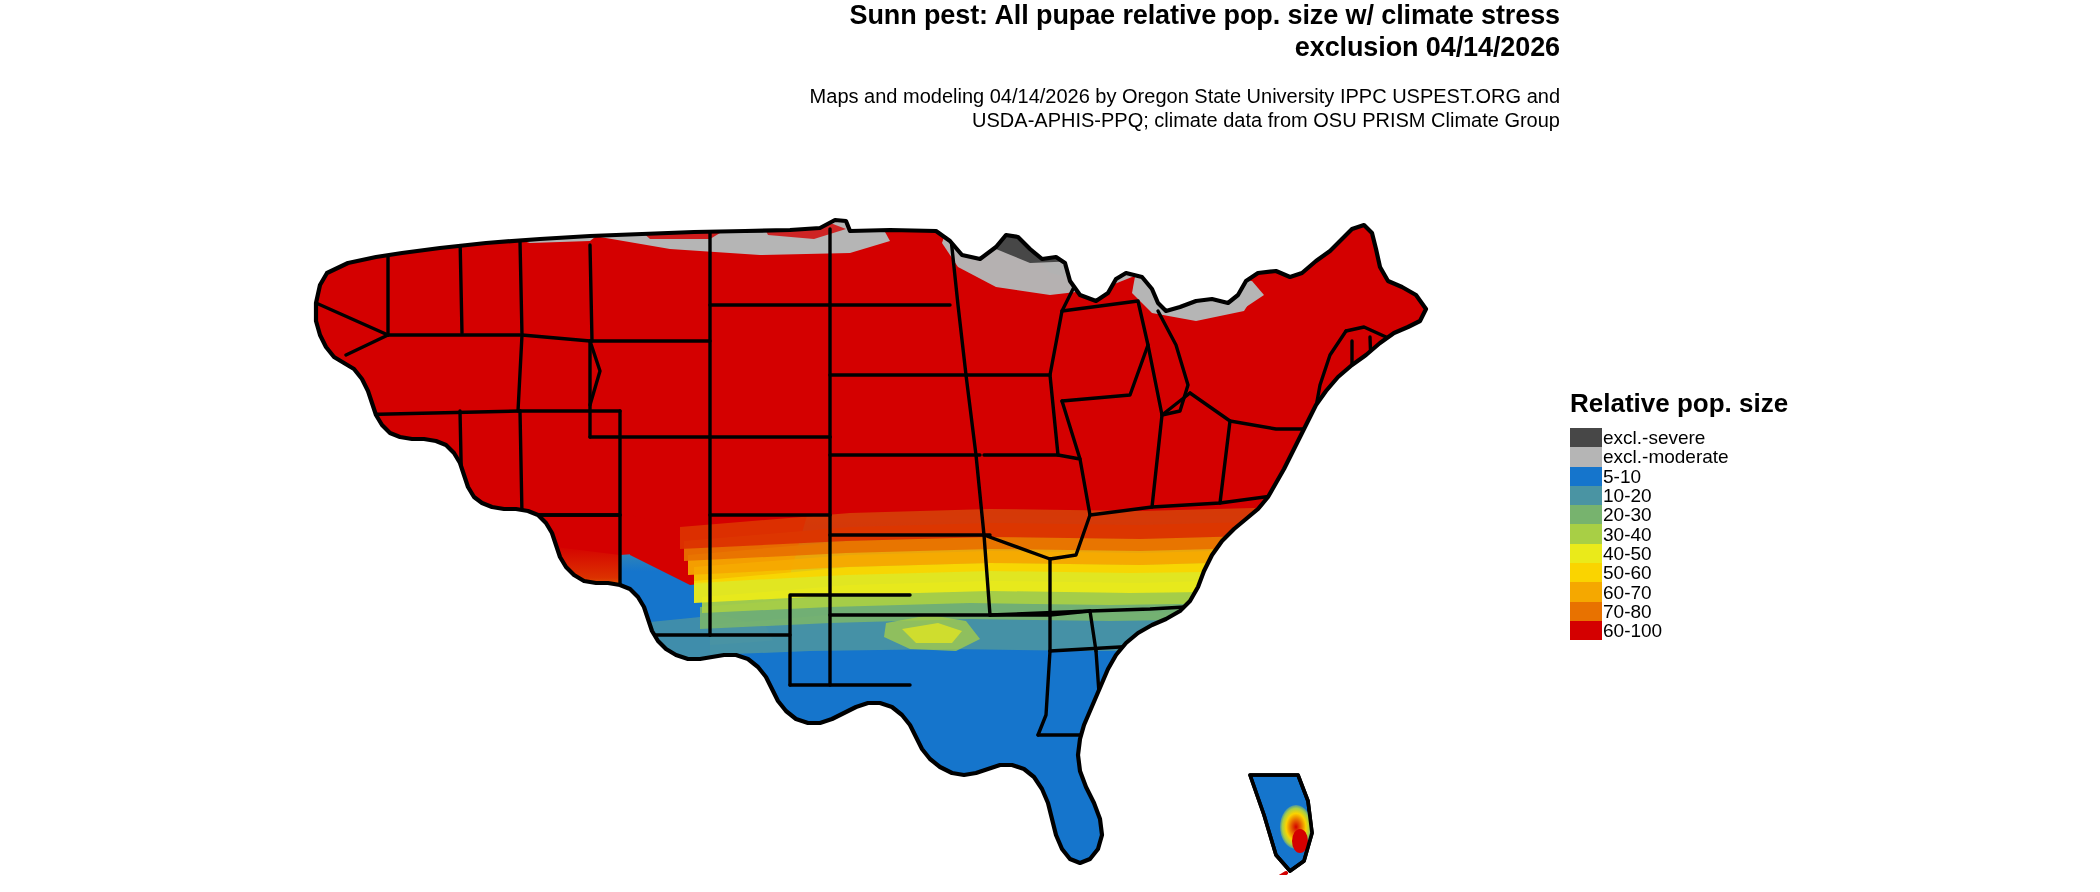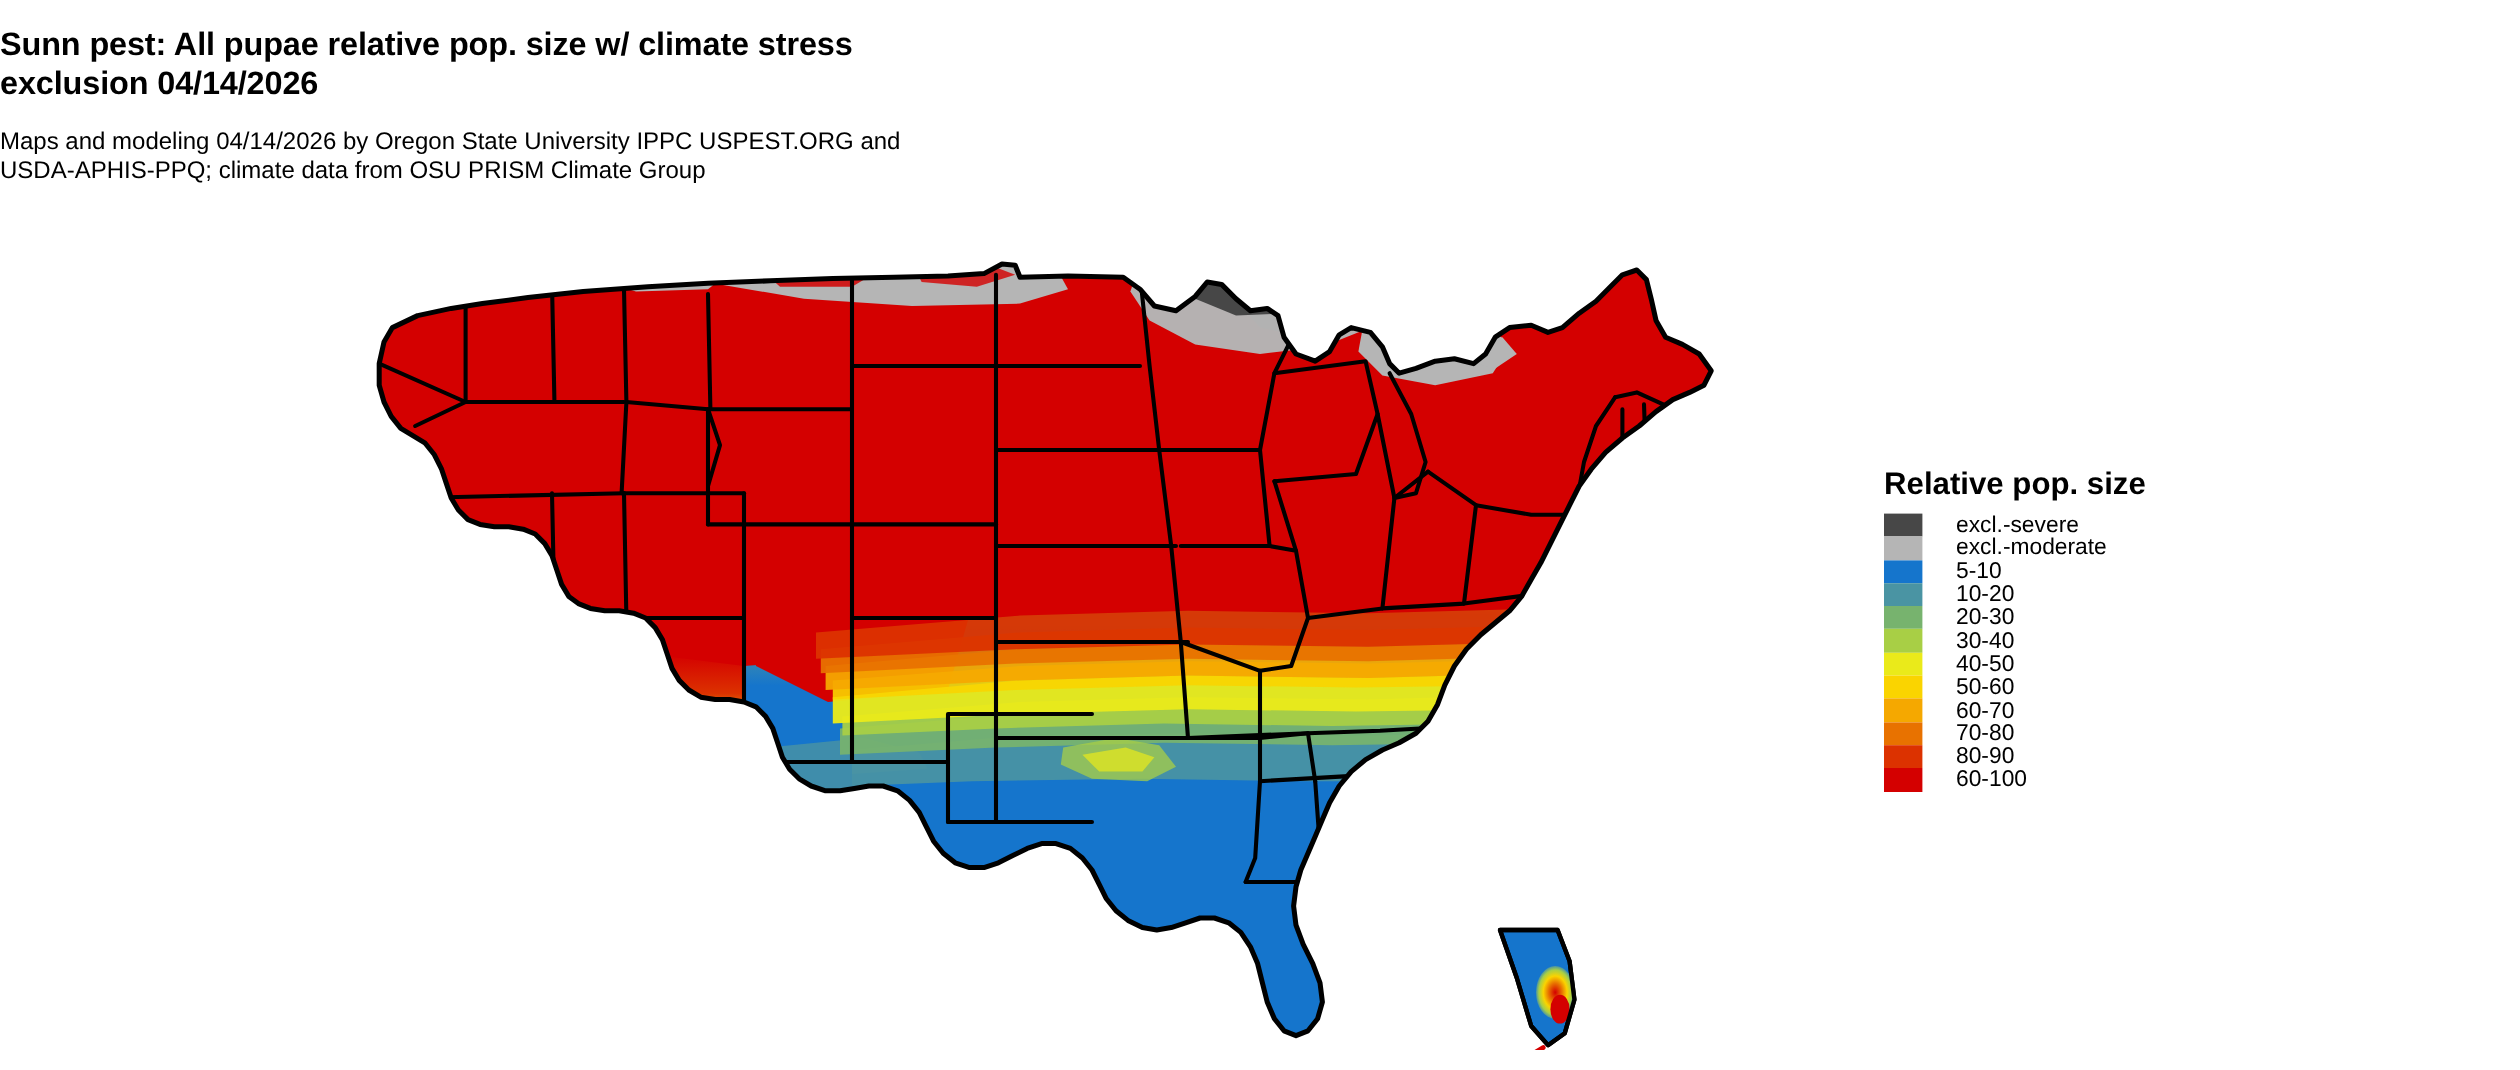--- a/index.html
+++ b/index.html
@@ -14,22 +14,21 @@
     position:relative;
     width:2100px; height:892px;
     background:#ffffff;
   }
 
   
   #header {
     position:absolute;
     left:0; top:0;
     width:1560px;
-    text-align:left;
-    padding-top:22px;
+    text-align:right;
   }
   #map-title {
     font-size:27px;
     font-weight:bold;
     color:#000000;
     line-height:1.18;
     letter-spacing:-0.1px;
     white-space:pre-line;
   }
   #map-subtitle {
@@ -67,21 +66,21 @@
     display:flex;
     align-items:center;
     height:19.3px;
   }
   .legend-swatch {
     width:32px;
     height:19.3px;
     flex:0 0 32px;
   }
   .legend-label {
-    margin-left:28px;
+    margin-left:1px;
     font-size:19px;
     color:#000000;
     line-height:1;
     white-space:nowrap;
   }
 </style>
 </head>
 <body>
 
 <div id="page">
@@ -420,23 +419,19 @@
         </div>
         <div class="legend-row">
           <div class="legend-swatch" style="background: rgb(245, 168, 0);"></div>
           <div class="legend-label">60-70</div>
         </div>
         <div class="legend-row">
           <div class="legend-swatch" style="background: rgb(232, 114, 0);"></div>
           <div class="legend-label">70-80</div>
         </div>
         <div class="legend-row">
-          <div class="legend-swatch" style="background: rgb(220, 50, 0);"></div>
-          <div class="legend-label">80-90</div>
-        </div>
-        <div class="legend-row">
           <div class="legend-swatch" style="background: rgb(212, 0, 0);"></div>
           <div class="legend-label">60-100</div>
         </div>
       </div>
   </div>
 
 </div>
 
 </body></html>

